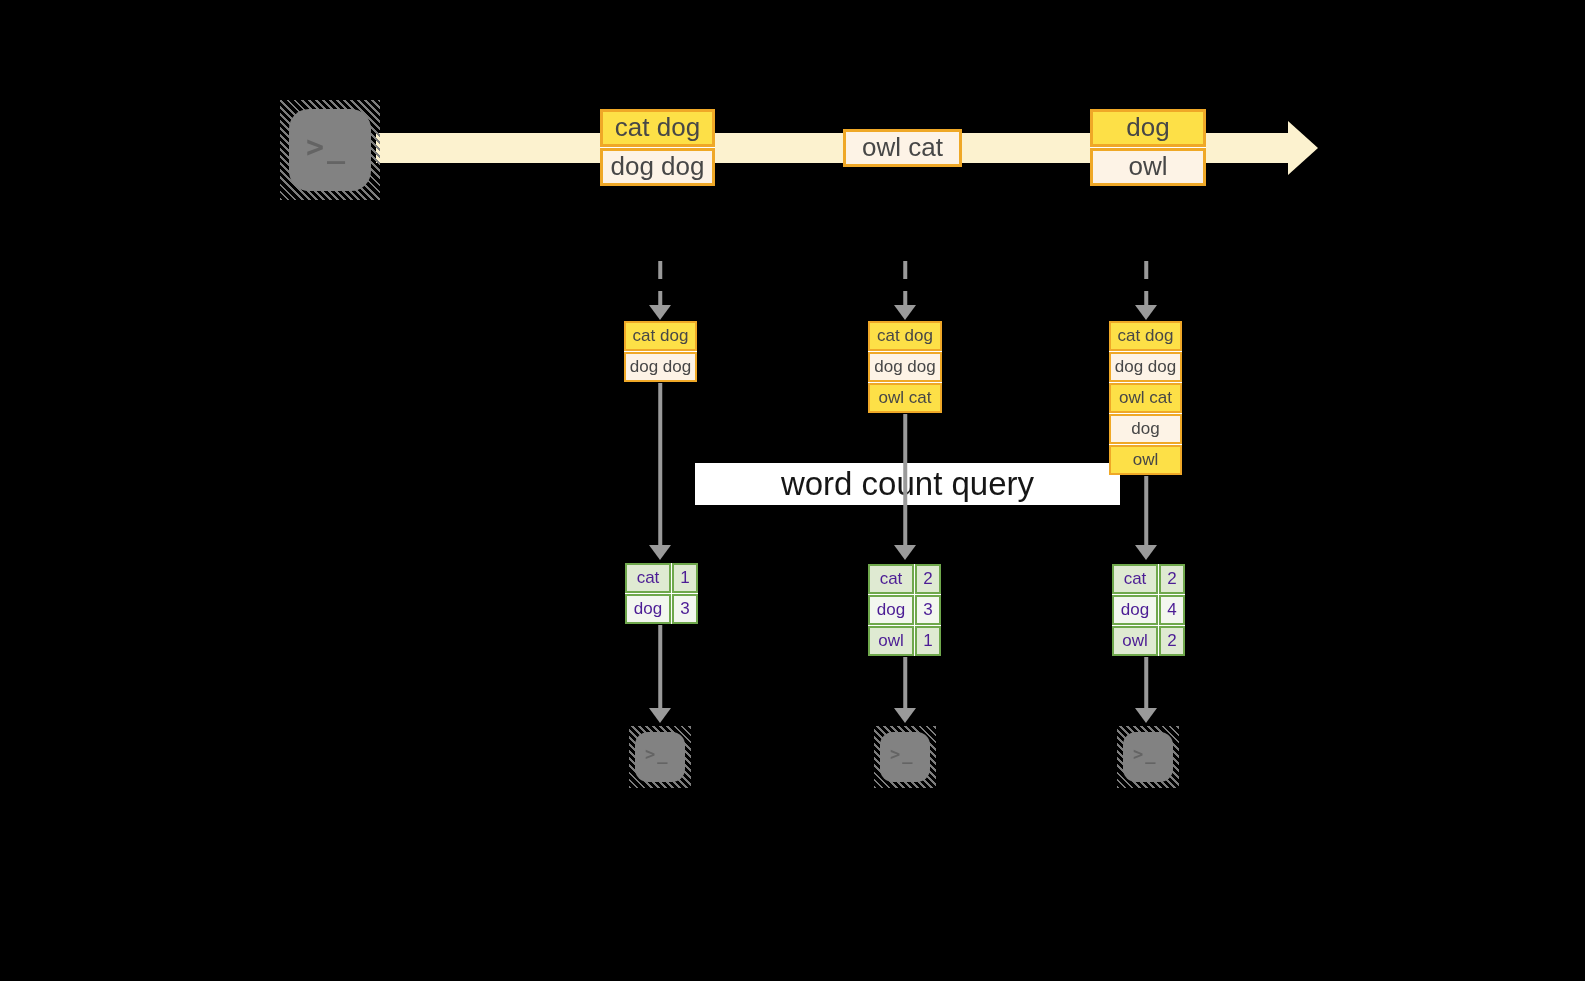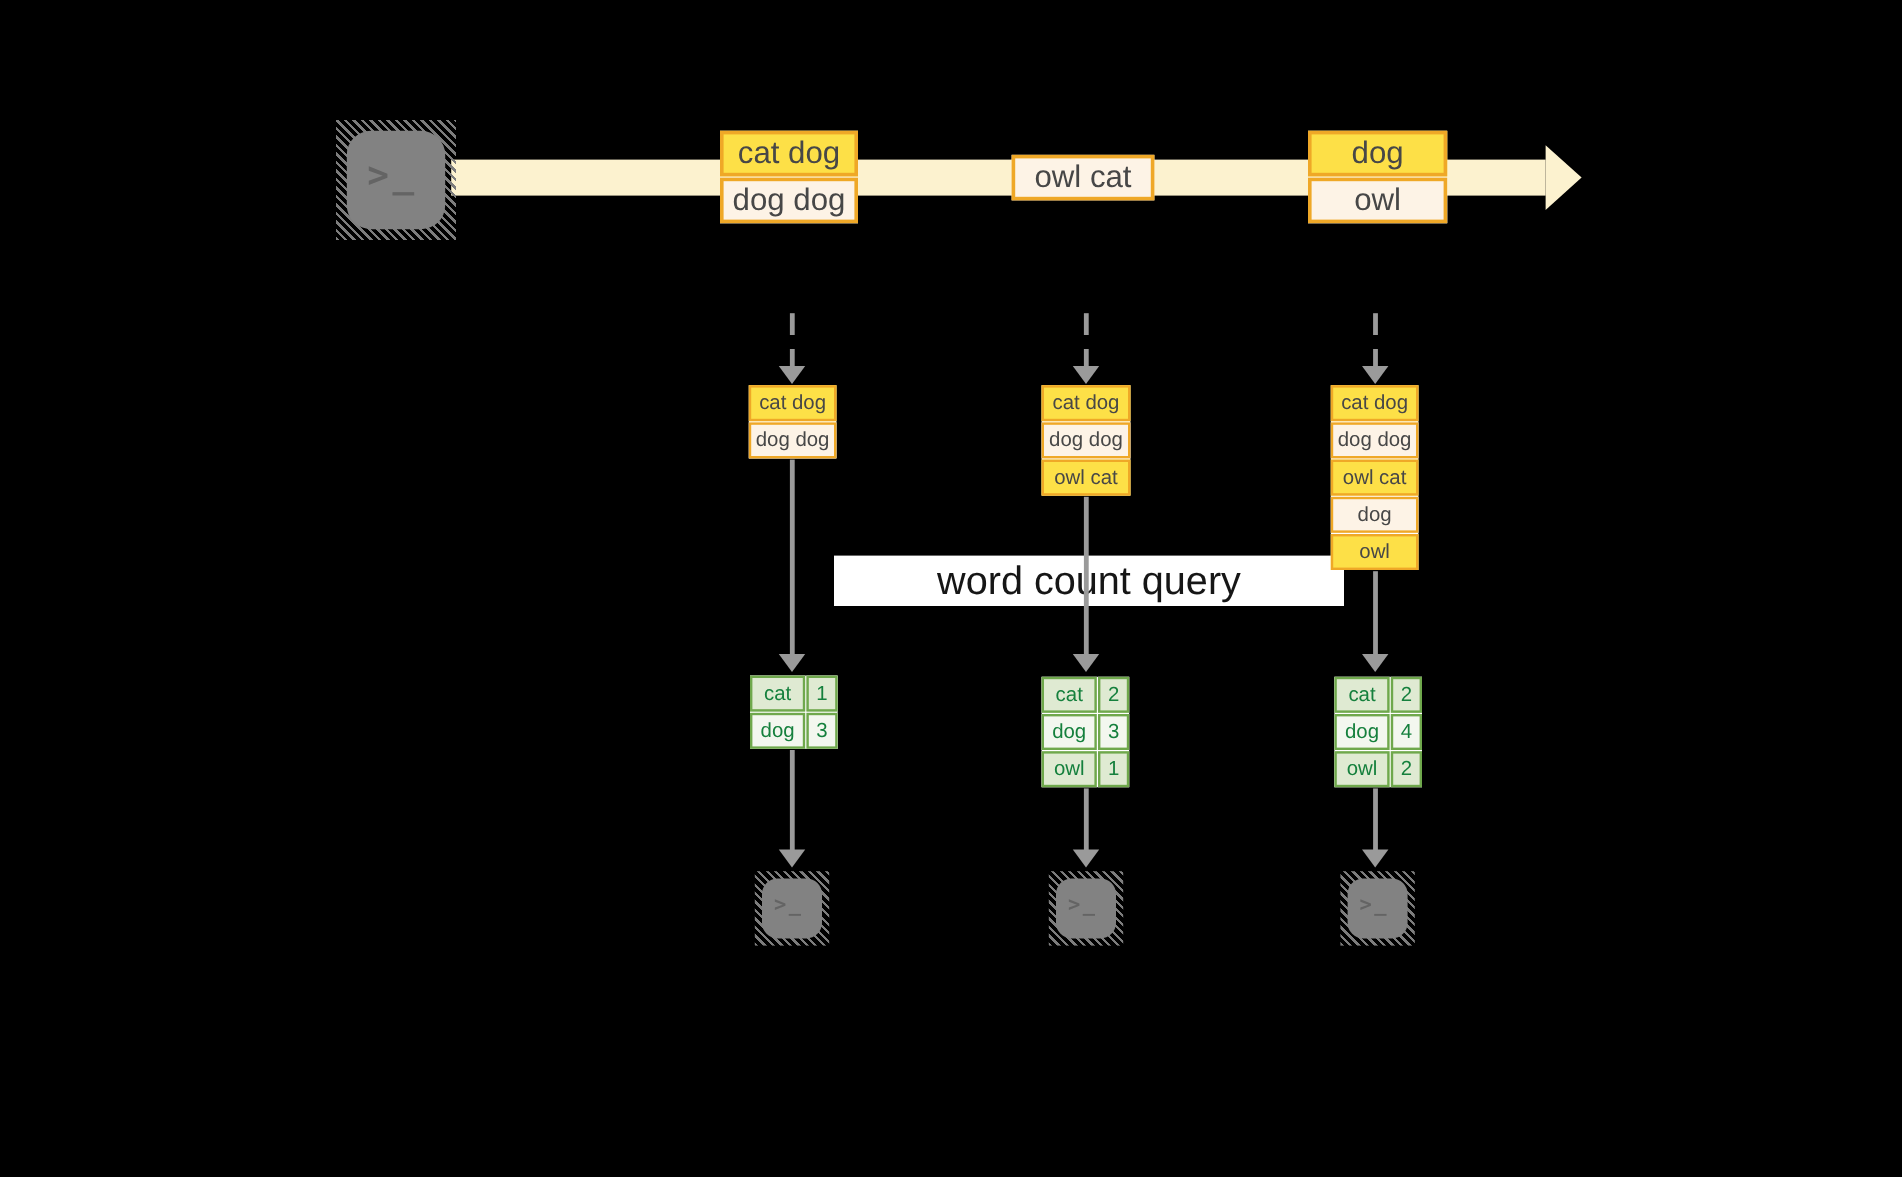--- a/index.html
+++ b/index.html
@@ -72,21 +72,21 @@
 
   #stack1 { left: 624px;  top: 321px; width: 73px; }
   #stack2 { left: 868px;  top: 321px; width: 74px; }
   #stack3 { left: 1109px; top: 321px; width: 73px; }
 
   
   .gtable { position: absolute; display: grid; grid-template-columns: 46px 26px; gap: 1px; background: #fff; }
   .gtable .cell {
     border: 2px solid #6fa84c;
     text-align: center;
-    color: #15803d;
+    color: #4c1d95;
     font-size: 17px;
     height: 30px;
     line-height: 25px;
   }
   .cell.gdark  { background: #dfead2; }
   .cell.glight { background: #f3f7ef; }
   #table1 { left: 625px;  top: 563px; }
   #table2 { left: 868px;  top: 564px; }
   #table3 { left: 1112px; top: 564px; }
 

